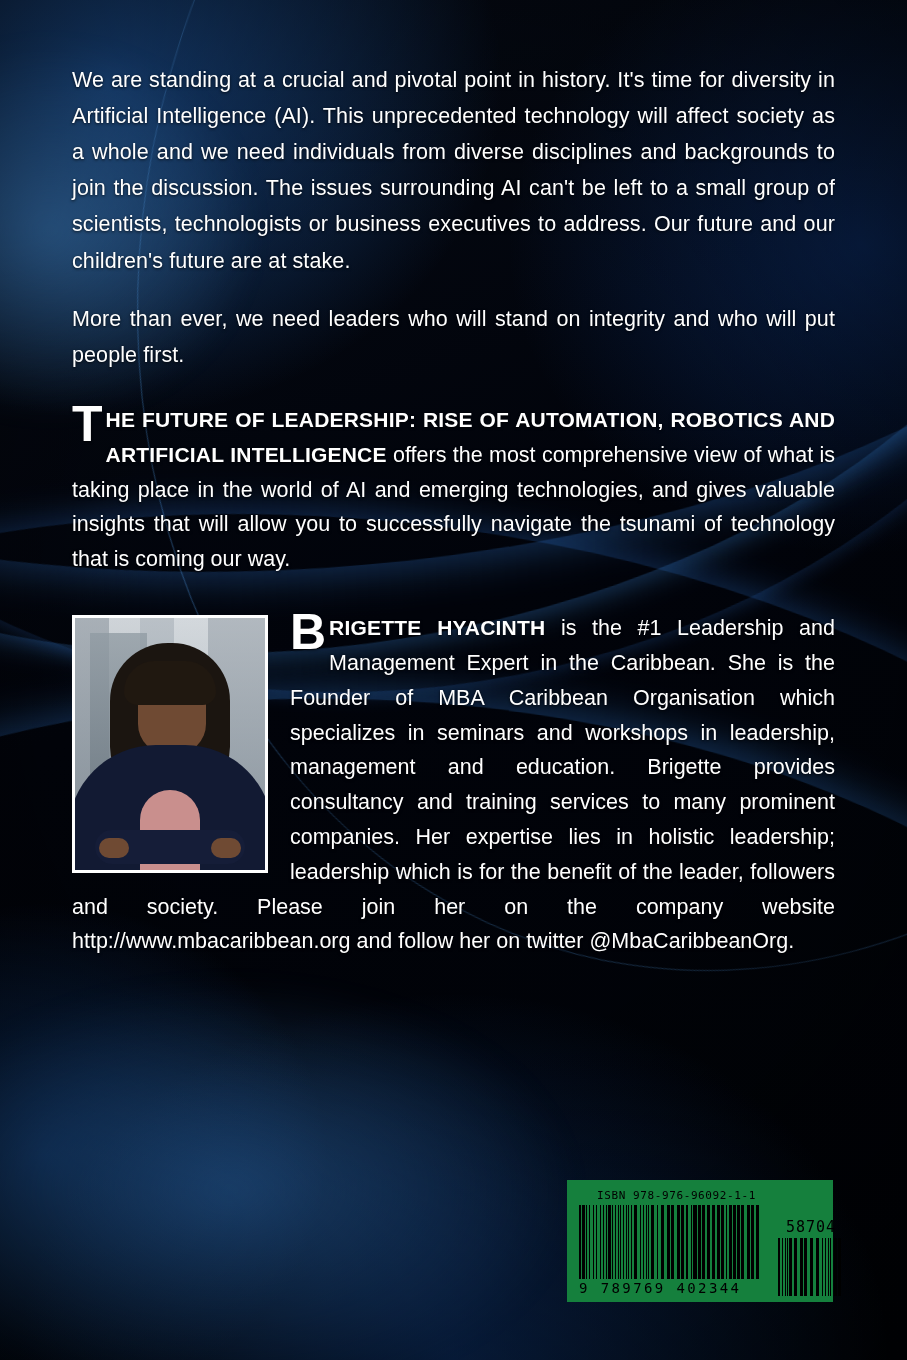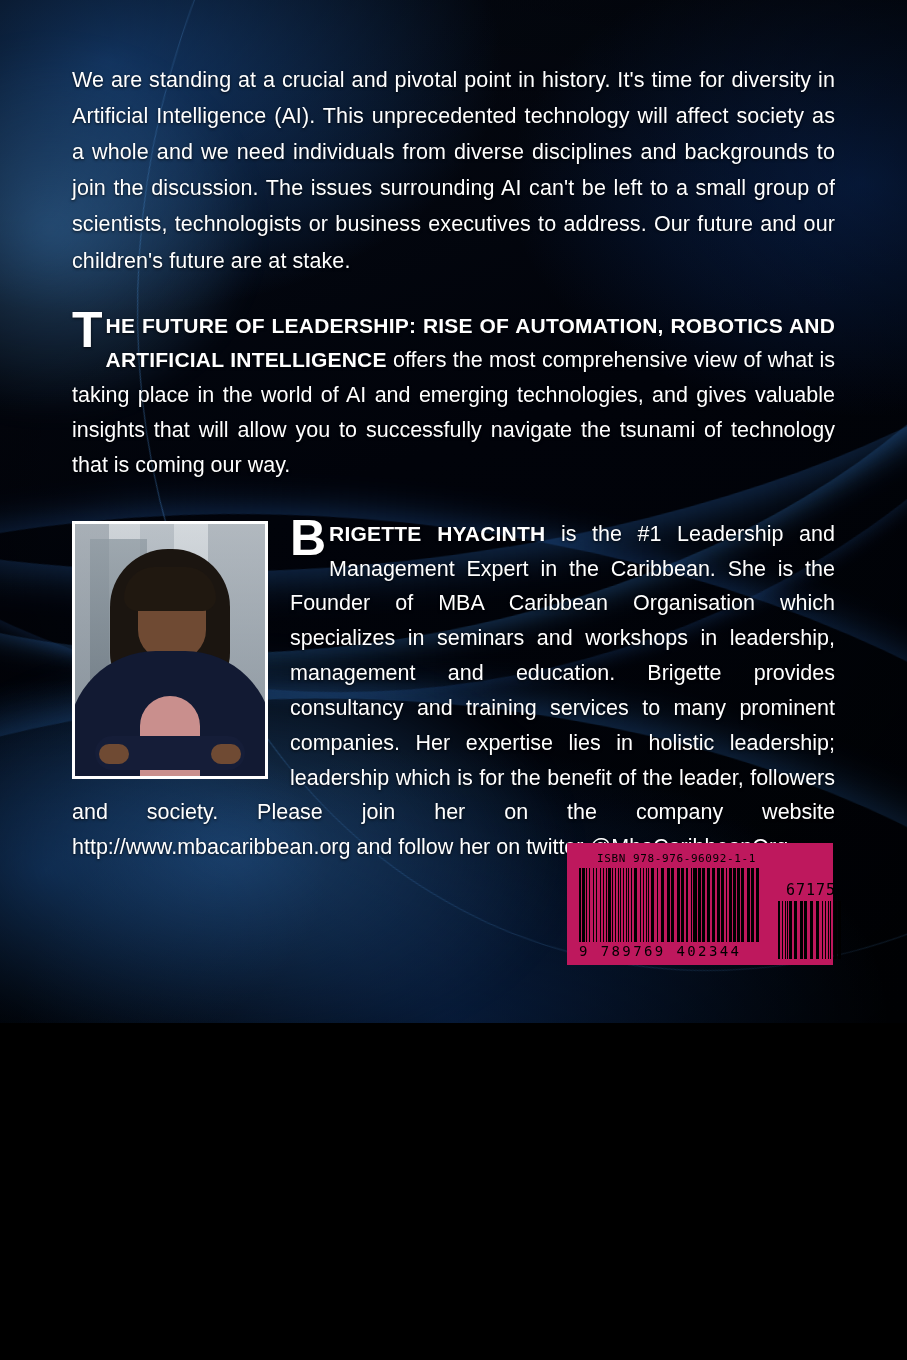--- a/index.html
+++ b/index.html
@@ -6,21 +6,21 @@
     margin: 0;
     padding: 0;
     background: #000;
   }
   body {
     font-family: "Liberation Sans", sans-serif;
   }
   .cover {
     position: relative;
     width: 907px;
-    height: 1023px;
+    height: 1360px;
     overflow: hidden;
     background: #02040a;
   }
 
   
   .bg {
     position: absolute;
     inset: 0;
     background:
       radial-gradient(ellipse 70% 40% at 12% 6%, rgba(40,120,220,0.55), rgba(0,0,0,0) 62%),
@@ -236,21 +236,21 @@
     background: #6f4a33;
   }
   .photo .hand.l { left: 24px; }
   .photo .hand.r { right: 24px; }
 
   
   .barcode-wrap {
     position: absolute;
     right: 74px;
     bottom: 58px;
-    background: #be185d;
+    background: #15803d;
     padding: 9px 12px 6px 12px;
     width: 266px;
     box-sizing: border-box;
   }
   .isbn-text {
     font-family: "DejaVu Sans Mono", monospace;
     font-size: 11px;
     color: #000;
     letter-spacing: 0.6px;
     margin: 0 0 3px 18px;
@@ -307,20 +307,21 @@
     <div class="streak s7"></div>
     <div class="glow-l"></div>
     <div class="glow-b"></div>
     <div class="vignette"></div>
   </div>
 
   <div class="content">
 
     <p class="body">We are standing at a crucial and pivotal point in history. It's time for diversity in Artificial Intelligence (AI). This unprecedented technology will affect society as a whole and we need individuals from diverse disciplines and backgrounds to join the discussion. The issues surrounding AI can't be left to a small group of scientists, technologists or business executives to address. Our future and our children's future are at stake.</p>
 
+    <p class="body tight">More than ever, we need leaders who will stand on integrity and who will put people first.</p>
 
     <p class="title-para">
       <span class="dropcap">T</span><span class="booktitle">HE FUTURE OF LEADERSHIP: RISE OF AUTOMATION, ROBOTICS AND ARTIFICIAL INTELLIGENCE</span><span> offers the most comprehensive view of what is taking place in the world of AI and emerging technologies, and gives valuable insights that will allow you to successfully navigate the tsunami of technology that is coming our way.</span>
     </p>
 
     <div class="author-block">
       <div class="photo">
         <div class="room"></div>
         <div class="door"></div>
         <div class="hair"></div>
@@ -433,21 +434,21 @@
             <i style="width:3px"></i>
             <i style="width:1px;background:transparent"></i>
             <i style="width:3px"></i>
             <i style="width:2px;background:transparent"></i>
             <i style="width:3px"></i>
             <i style="width:3px;background:transparent"></i>
           </div>
         <div class="ean-digits">9 789769 402344</div>
       </div>
       <div class="ean-add">
-        <div class="addon-digits">67175</div>
+        <div class="addon-digits">58704</div>
         <div class="bars" id="bars-add">
             <i style="width:2px"></i>
             <i style="width:2px;background:transparent"></i>
             <i style="width:1px"></i>
             <i style="width:2px;background:transparent"></i>
             <i style="width:1px"></i>
             <i style="width:1px;background:transparent"></i>
             <i style="width:1px"></i>
             <i style="width:1px;background:transparent"></i>
             <i style="width:3px"></i>

